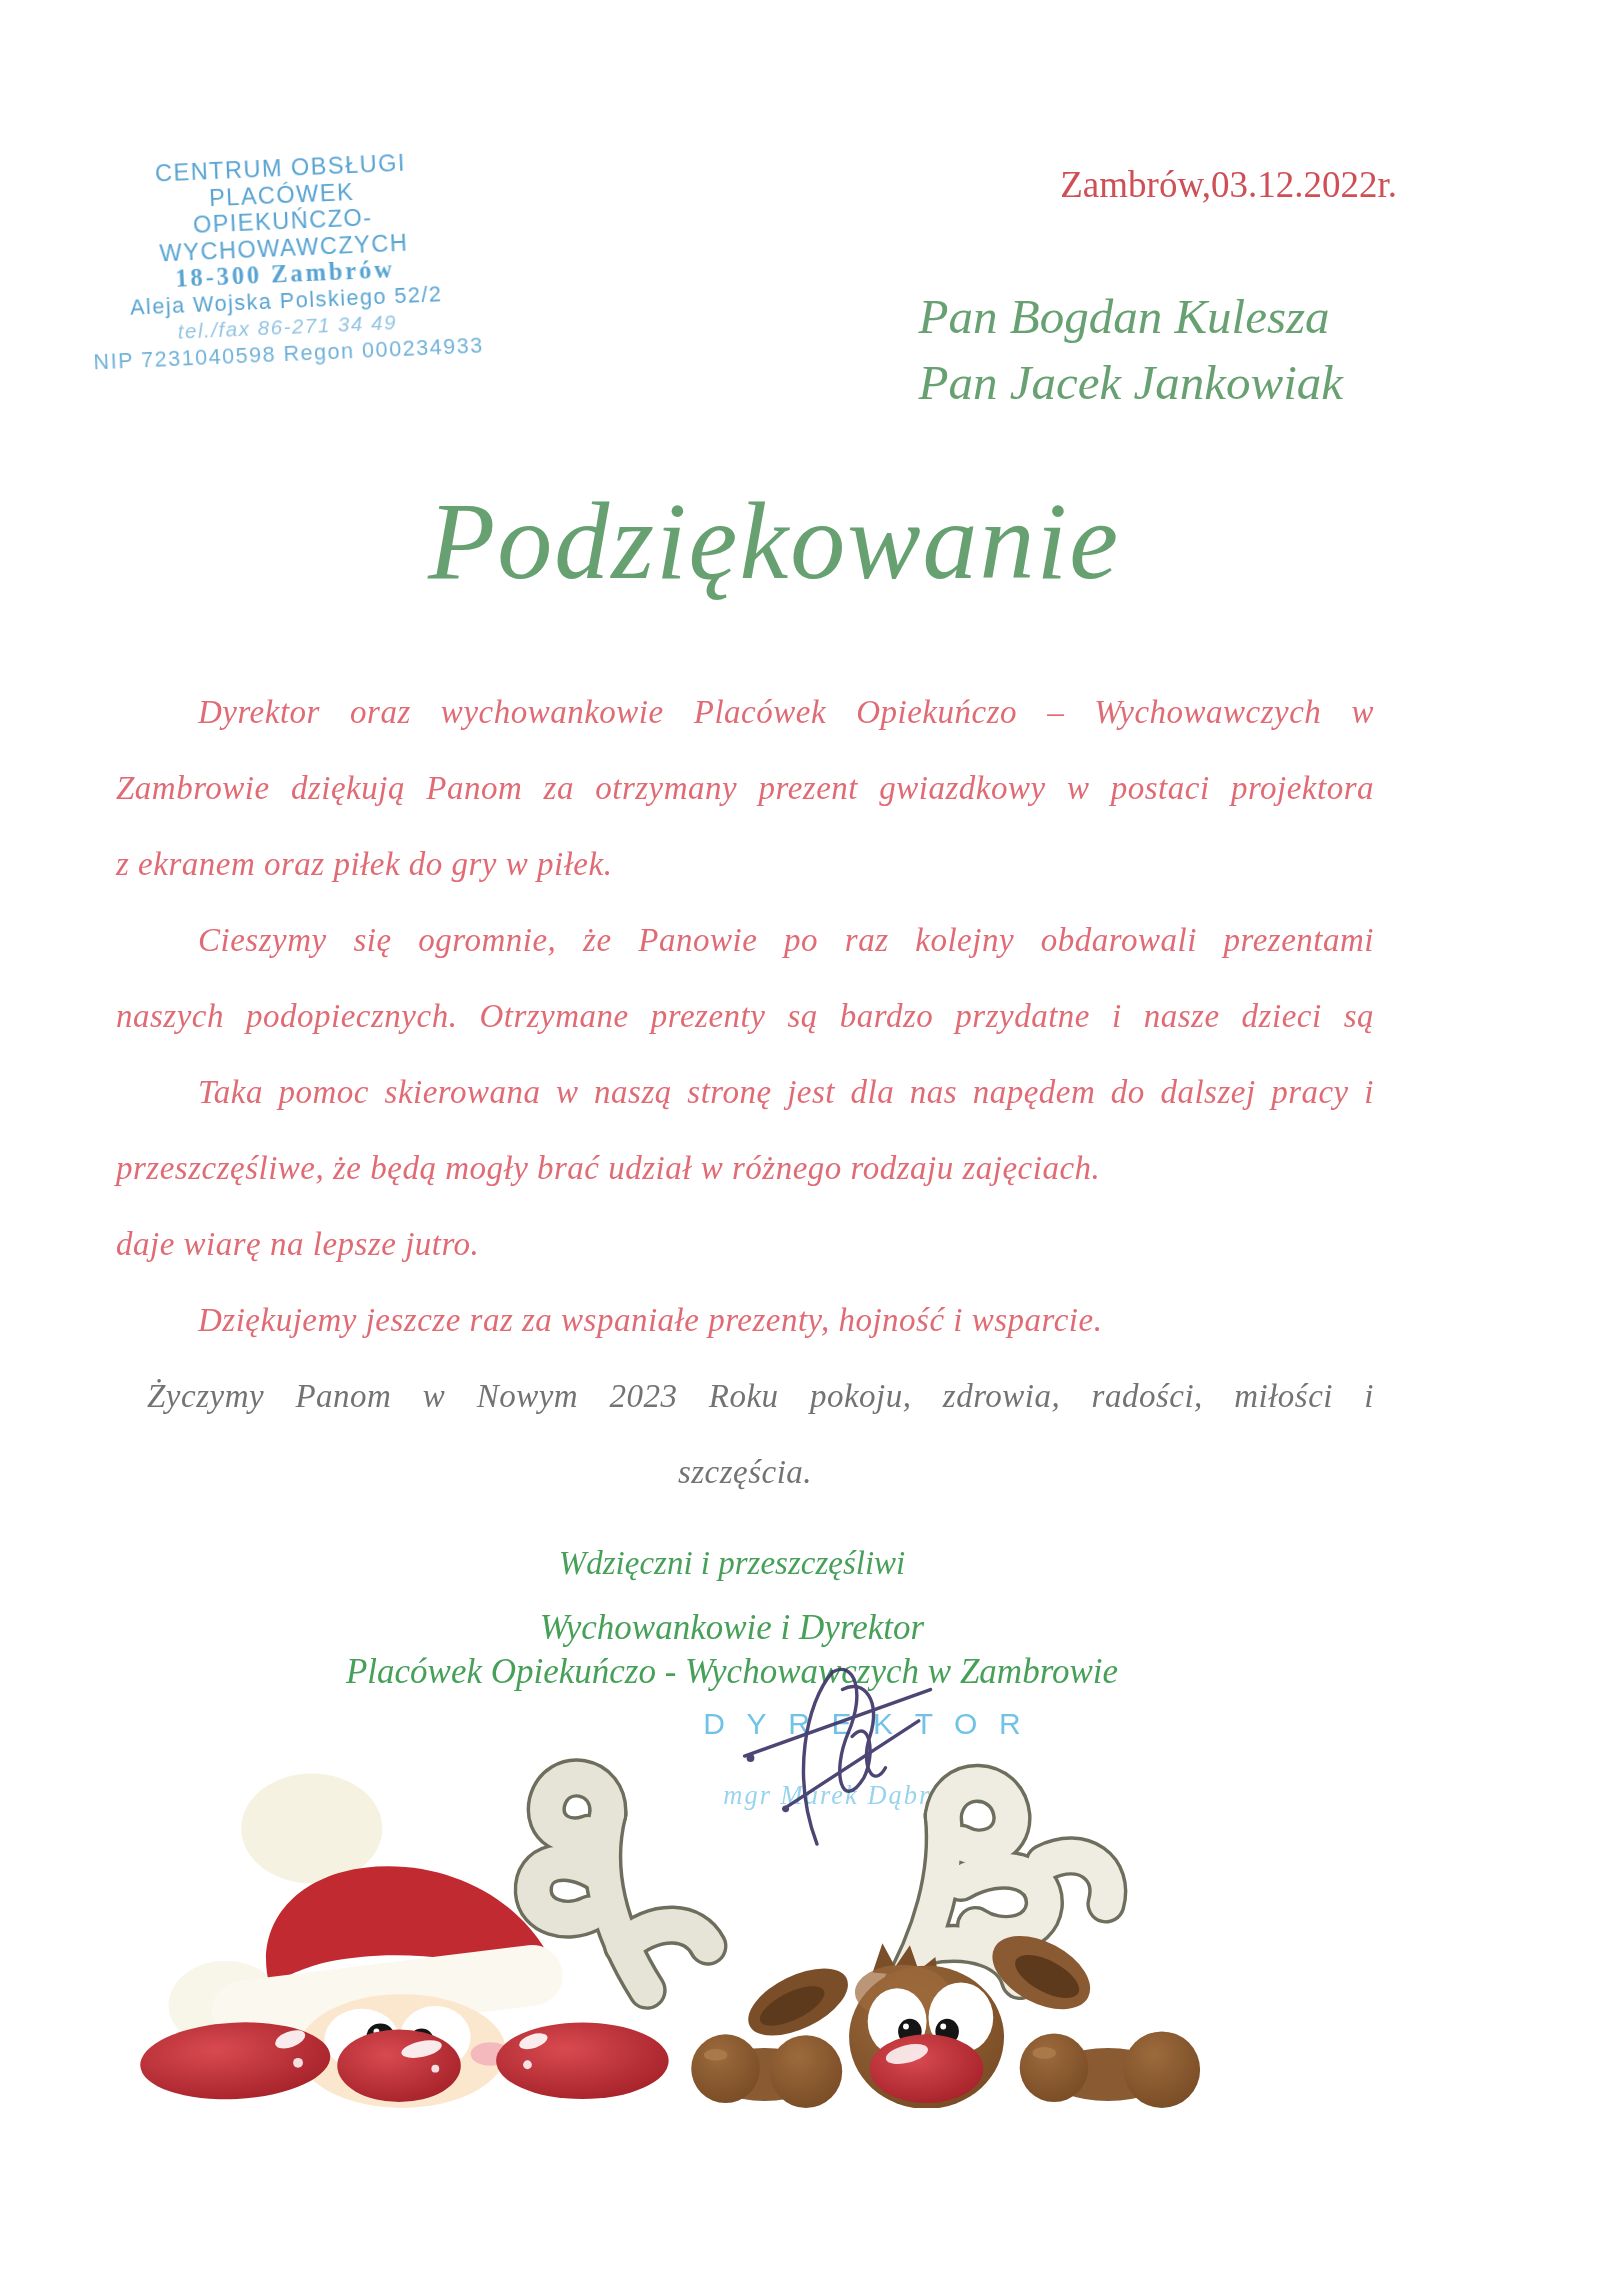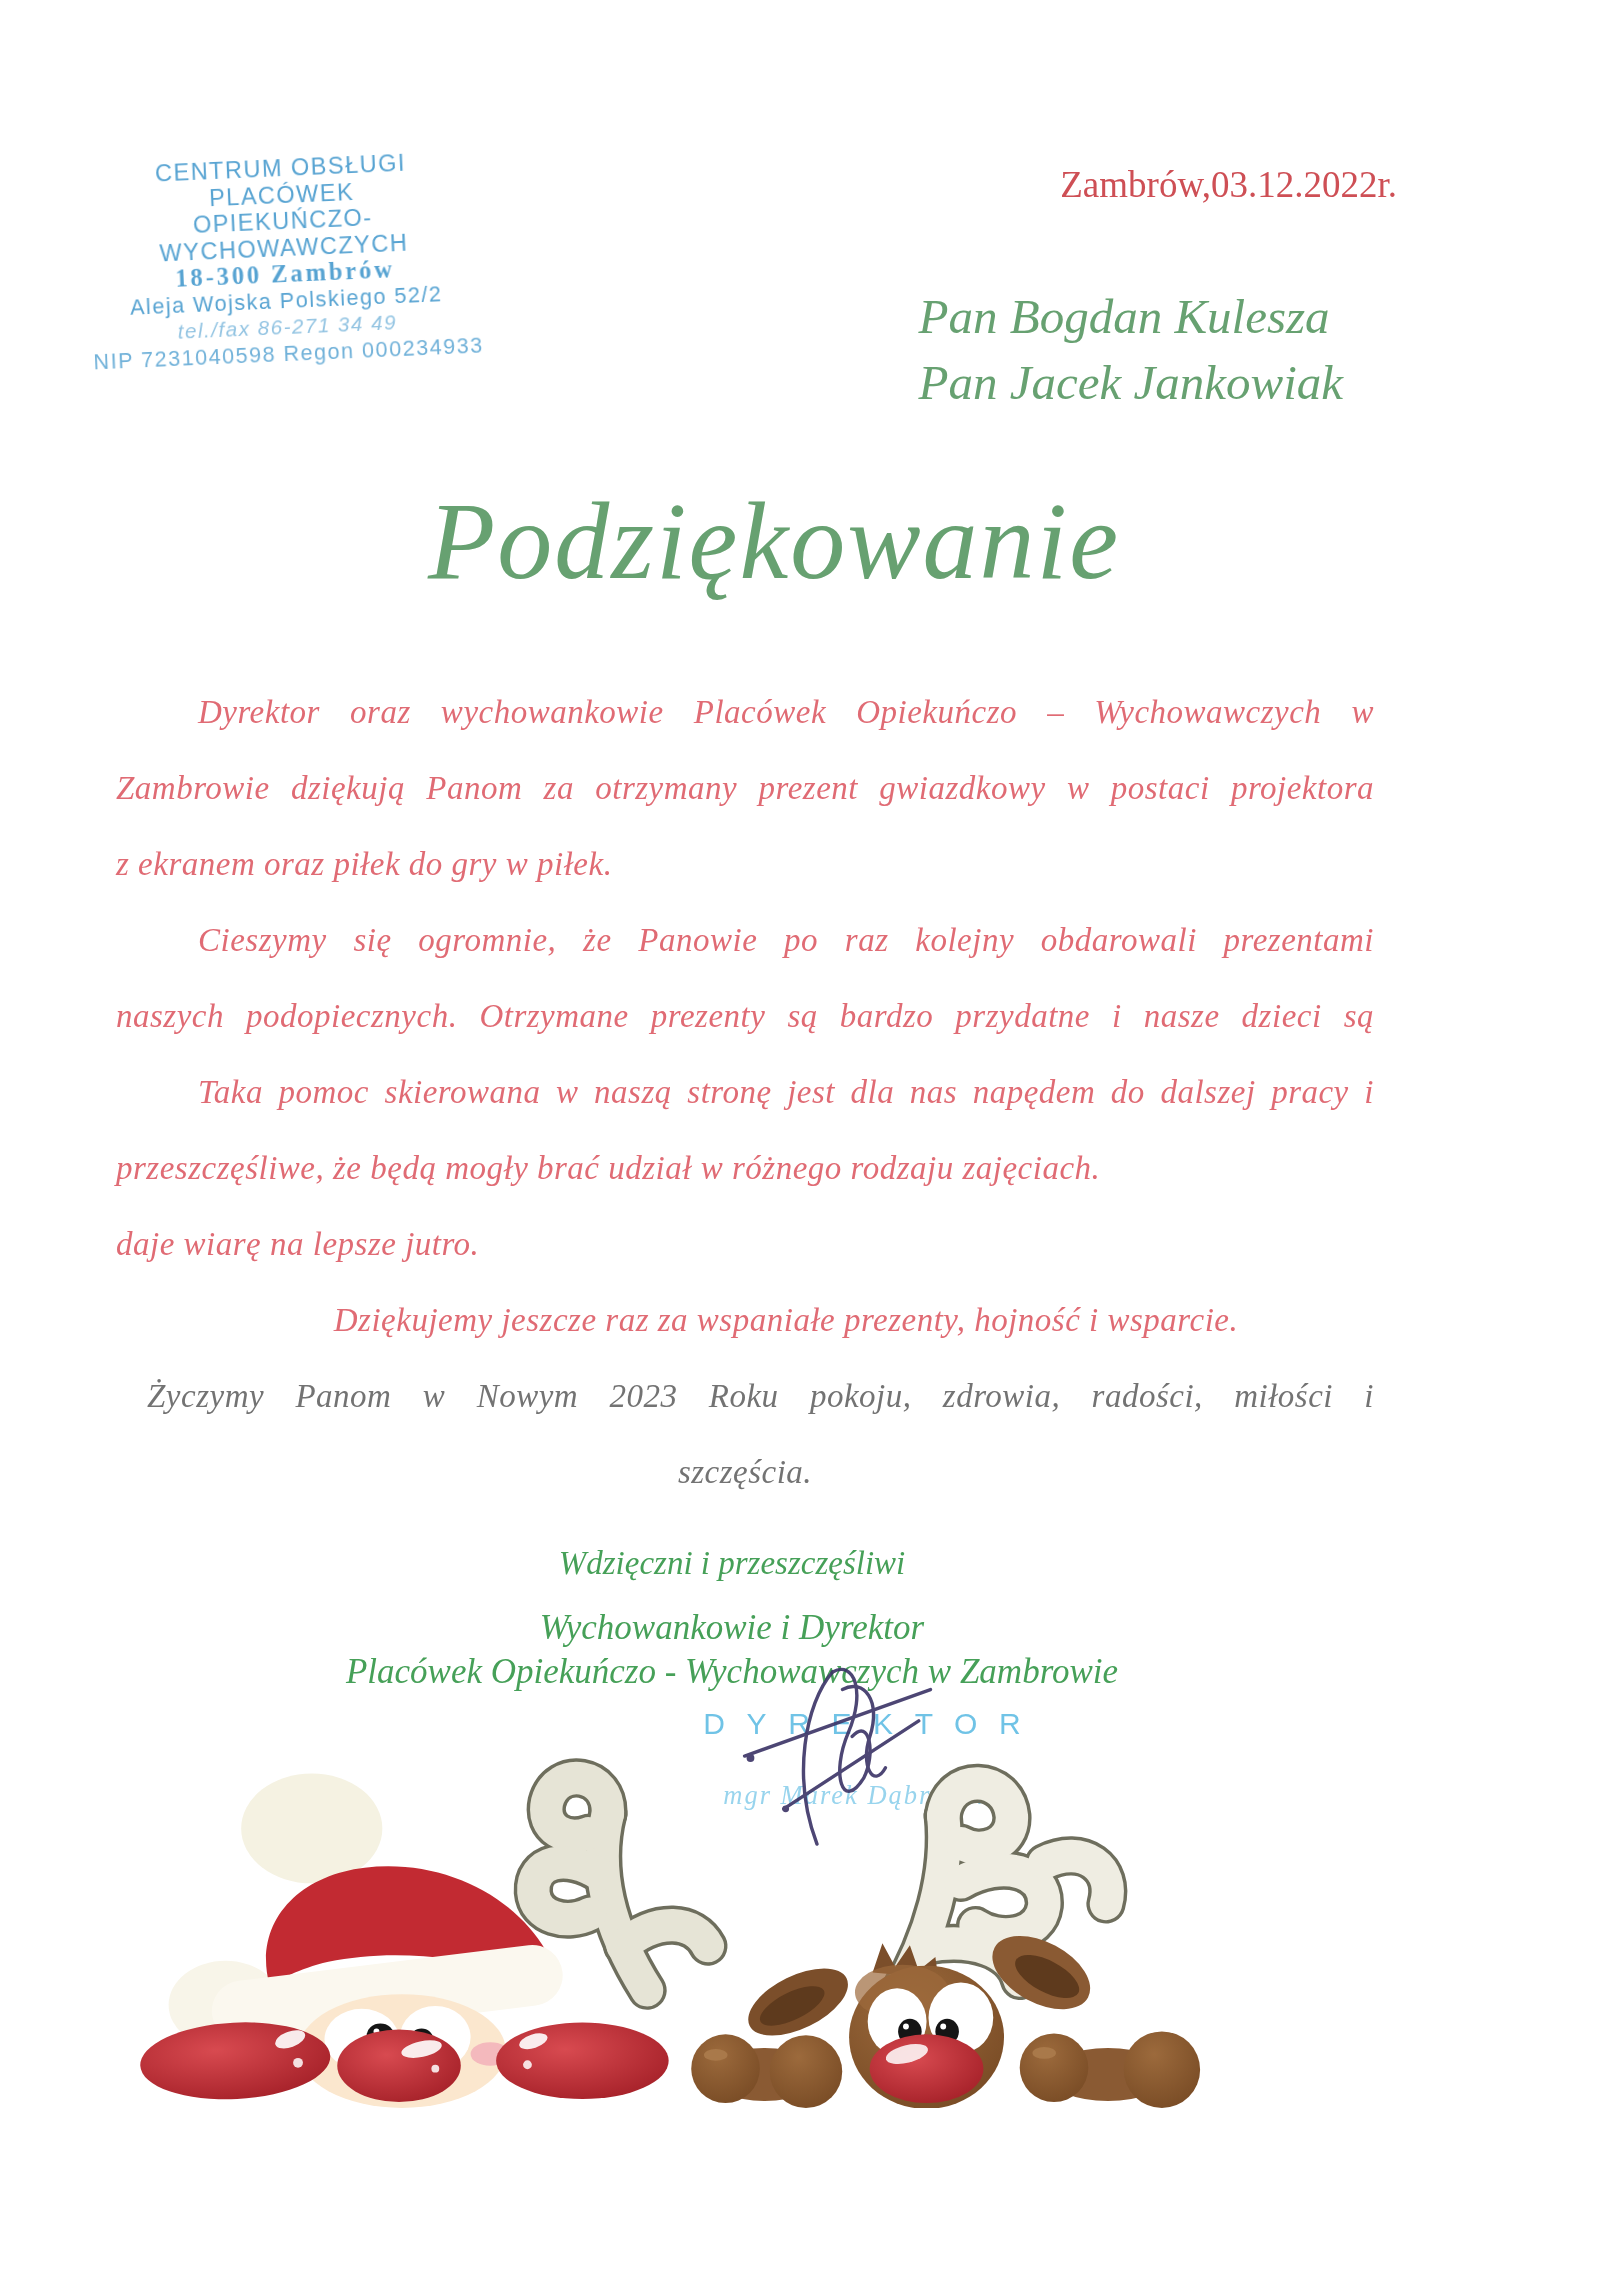--- a/index.html
+++ b/index.html
@@ -35,21 +35,21 @@
     transform:translateX(-36px);
     font-style:italic;color:#67a171;font-size:110px;letter-spacing:2px;
   }
 
   .body-text{
     position:absolute;top:674px;left:116px;width:1258px;
     font-style:italic;font-size:33px;color:#e06b74;letter-spacing:0.5px;
   }
   .bline{line-height:76px;}
   .bline.j{text-align:justify;text-align-last:justify;}
-  .bline.indent{padding-left:82px;text-align:center;}
+  .bline.indent{padding-left:82px;}
   .bline.indent-sm{padding-left:31px;}
   .bline.green{color:#737373;}
   .bline.center{text-align:left;text-align-last:center;font-style:italic;}
 
   .closing{
     position:absolute;top:1545px;left:0;width:100%;text-align:center;
     transform:translateX(-78px);
     color:#46a058;font-style:italic;
   }
   .closing div.closing-line:nth-of-type(1){font-size:33px;margin-bottom:23.5px;}

